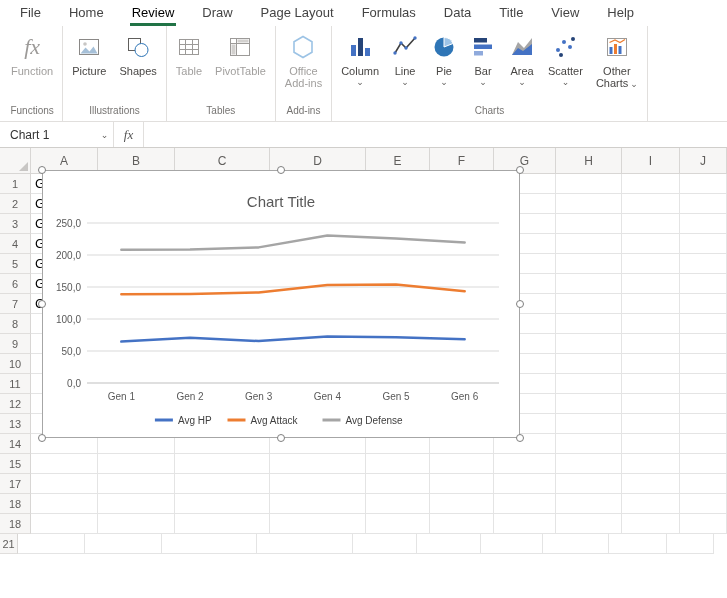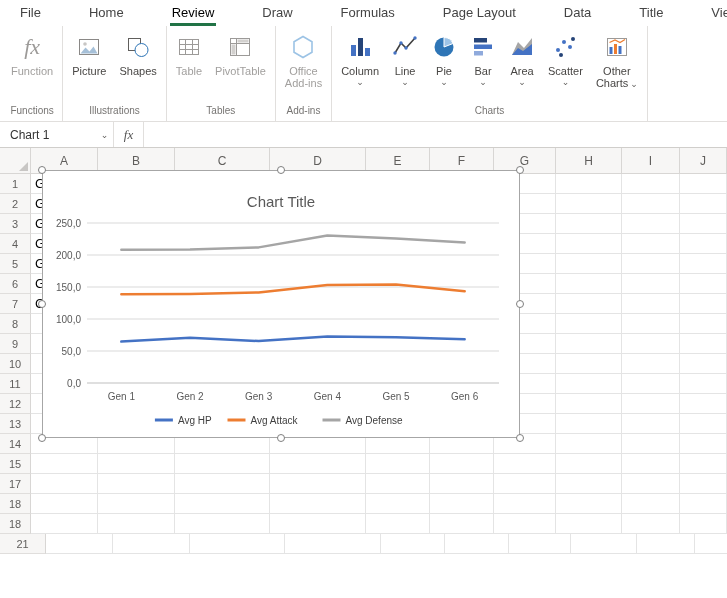--- a/index.html
+++ b/index.html
@@ -8,21 +8,21 @@
     font-family: "Liberation Sans", sans-serif;
     background: #fff;
     color: #252423;
     position: relative;
   }
 
   
   .tabs-row {
     display: flex; align-items: stretch;
     height: 26px; padding-left: 6px; background: #fff;
-    font-size: 13px; color: #444; white-space: nowrap; gap: 20px;
+    font-size: 13px; color: #444; white-space: nowrap;
   }
   .tab { padding: 5px 14px 4px; cursor: pointer; position: relative; }
   .tab.active { color: #000; }
   .tab.active::after {
     content: ""; position: absolute; left: 12px; right: 12px; bottom: 0;
     height: 3px; background: #217346;
   }
 
   
   .ribbon {
@@ -92,22 +92,22 @@
   svg text { font-family: "Liberation Sans", sans-serif; }
 </style>
 </head>
 <body>
 
 <div class="tabs-row" id="ribbon-tabs">
     <div class="tab">File</div>
     <div class="tab">Home</div>
     <div class="tab active">Review</div>
     <div class="tab">Draw</div>
+    <div class="tab">Page Layout</div>
     <div class="tab">Formulas</div>
-    <div class="tab">Page Layout</div>
     <div class="tab">Data</div>
     <div class="tab">Title</div>
     <div class="tab">View</div>
     <div class="tab">Help</div>
   </div>
 
 <div class="ribbon" id="ribbon-groups">
     <div class="rgroup">
       <div class="rbuttons">
         <div class="rbtn disabled">
@@ -525,21 +525,21 @@
       <div class="cell" style="width: 95px;"></div>
       <div class="cell" style="width: 96px;"></div>
       <div class="cell" style="width: 64px;"></div>
       <div class="cell" style="width: 64px;"></div>
       <div class="cell" style="width: 62px;"></div>
       <div class="cell" style="width: 66px;"></div>
       <div class="cell" style="width: 58px;"></div>
       <div class="cell" style="width: 47px;"></div>
     </div>
     <div class="grow">
-      <div class="rownum" style="width: 46px;">21</div>
+      <div class="rownum" style="width: 18px;">21</div>
       <div class="cell" style="width: 67px;"></div>
       <div class="cell" style="width: 77px;"></div>
       <div class="cell" style="width: 95px;"></div>
       <div class="cell" style="width: 96px;"></div>
       <div class="cell" style="width: 64px;"></div>
       <div class="cell" style="width: 64px;"></div>
       <div class="cell" style="width: 62px;"></div>
       <div class="cell" style="width: 66px;"></div>
       <div class="cell" style="width: 58px;"></div>
       <div class="cell" style="width: 47px;"></div>

